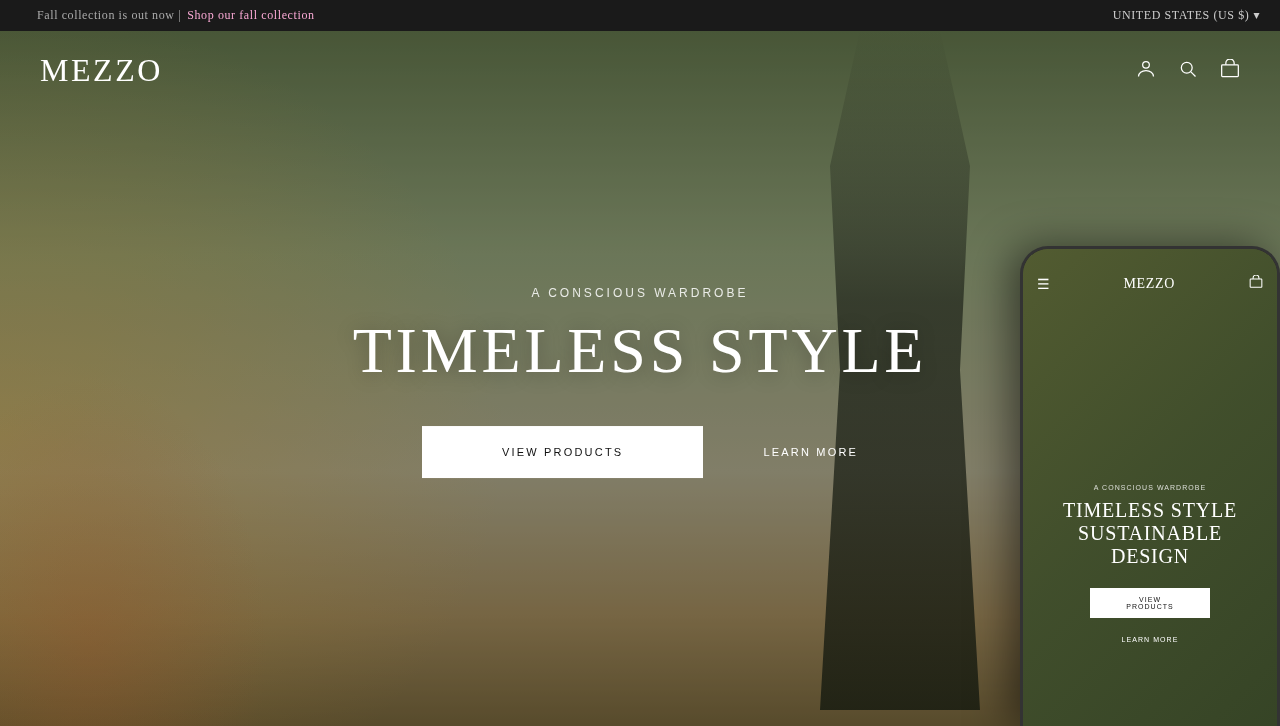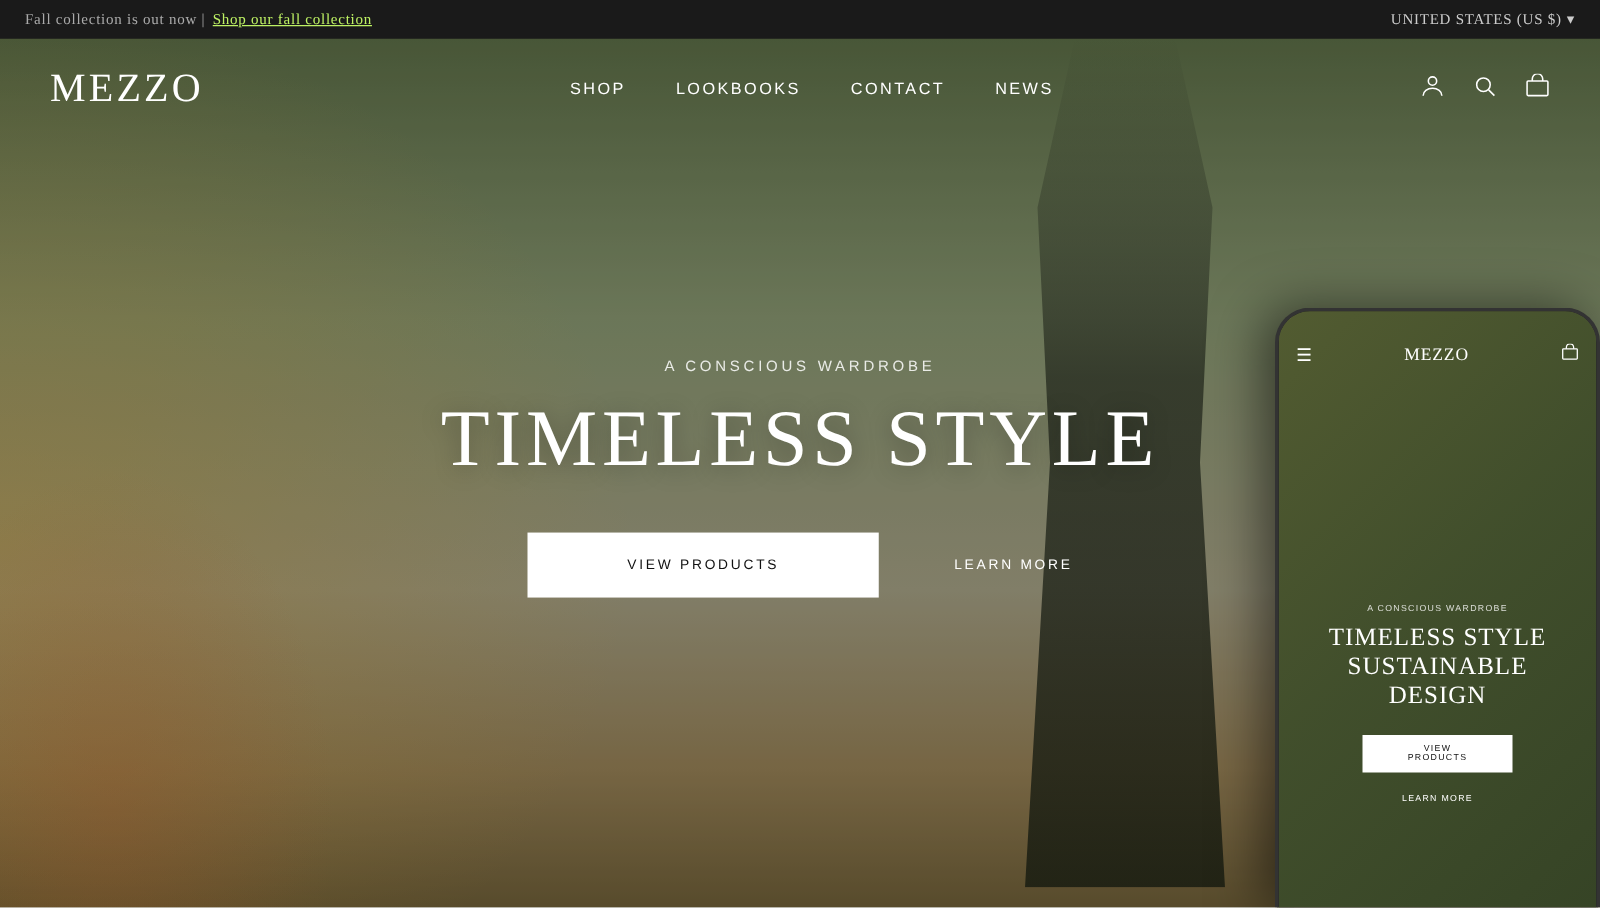--- a/index.html
+++ b/index.html
@@ -22,27 +22,27 @@
       align-items: center;
       justify-content: space-between;
       letter-spacing: 0.05em;
       position: relative;
       z-index: 10;
     }
     .announcement-bar .bar-left {
       display: flex;
       gap: 6px;
       align-items: center;
+      margin-left: 17px;
     }
     .announcement-bar .bar-left span {
       color: #aaa;
     }
     .announcement-bar .bar-left a {
-      color: #bef264;
-      text-decoration: underline;
+      color: #f9a8d4;
       cursor: pointer;
     }
     .announcement-bar .bar-right {
       display: flex;
       align-items: flex-end;
       gap: 4px;
       color: #ccc;
       font-size: 12px;
       cursor: pointer;
     }
@@ -370,26 +370,20 @@
     </div>
     <div class="bar-right">
       <span>UNITED STATES (US $)</span>
       <span>▾</span>
     </div>
   </div>
 
   <div class="header">
     <div class="logo">MEZZO</div>
 
-    <nav class="nav-links">
-      <a>SHOP</a>
-      <a>LOOKBOOKS</a>
-      <a>CONTACT</a>
-      <a>NEWS</a>
-    </nav>
 
     <div class="header-icons">
       <span class="icon-btn user-icon-svg">
         <svg width="20" height="20" viewBox="0 0 24 24" fill="none" stroke="white" stroke-width="1.5">
           <circle cx="12" cy="7" r="4"></circle>
           <path d="M3 21c0-4 4-7 9-7s9 3 9 7"></path>
         </svg>
       </span>
       <span class="icon-btn search-icon-svg">
         <svg width="20" height="20" viewBox="0 0 24 24" fill="none" stroke="white" stroke-width="1.5">

